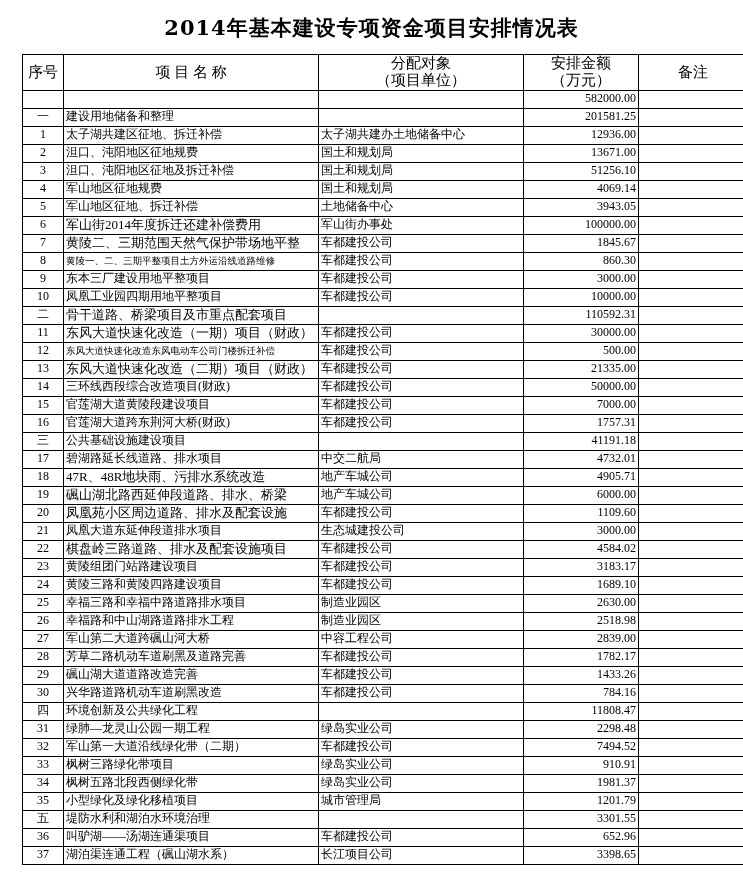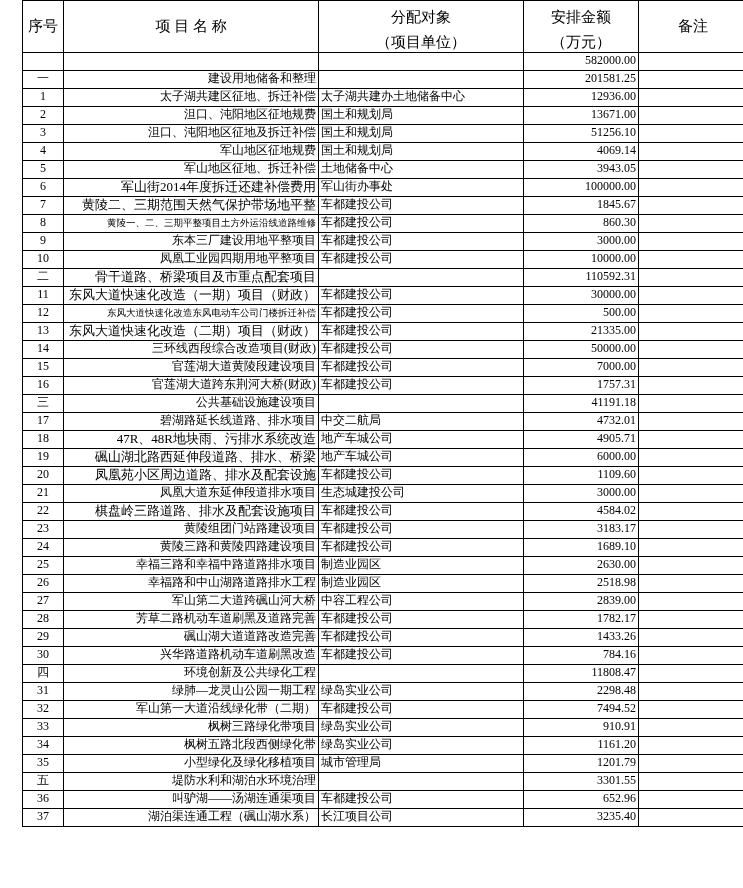--- a/index.html
+++ b/index.html
@@ -51,38 +51,39 @@
     font-weight: normal;
     height: 22px;
   }
   .hdr-seq { width: 36px; }
   .hdr-name { width: 250px; }
   .hdr-unit { width: 200px; }
   .hdr-amt  { width: 110px; }
   .hdr-note { width: 104px; }
 
   .c-seq { text-align: center; }
-  .c-name { text-align: right; padding-left: 4px; }
+  .c-name { text-align: left; padding-left: 4px; }
   .c-unit { }
   .c-amt { text-align: right; padding-right: 6px; }
   .c-note { text-align: center; }
 
   .hdr-2line {
     line-height: 1.25;
     height: 38px;
   }
-  .hdr-2line span { display: block; margin-top: 8px; }
+  .hdr-2line span { display: block; }
   .small-text { font-size: 13px; }
   .tiny-text { font-size: 9.5px; }
 </style>
 </head>
 <body>
 
 <div class="page">
 
+  <div class="doc-title">2014年基本建设专项资金项目安排情况表</div>
 
   <table class="main">
     <thead>
       <tr>
         <td class="hdr-seq">序号</td>
         <td class="hdr-name">项  目  名  称</td>
         <td class="hdr-unit hdr-2line">
           <span>分配对象</span>
           <span>（项目单位）</span>
         </td>
@@ -357,21 +358,21 @@
           <td class="c-seq">33</td>
           <td class="c-name">枫树三路绿化带项目</td>
           <td class="c-unit">绿岛实业公司</td>
           <td class="c-amt">910.91</td>
           <td class="c-note"></td>
         </tr>
         <tr>
           <td class="c-seq">34</td>
           <td class="c-name">枫树五路北段西侧绿化带</td>
           <td class="c-unit">绿岛实业公司</td>
-          <td class="c-amt">1161.20</td>
+          <td class="c-amt">1981.37</td>
           <td class="c-note"></td>
         </tr>
         <tr>
           <td class="c-seq">35</td>
           <td class="c-name">小型绿化及绿化移植项目</td>
           <td class="c-unit">城市管理局</td>
           <td class="c-amt">1201.79</td>
           <td class="c-note"></td>
         </tr>
         <tr>
@@ -385,19 +386,19 @@
           <td class="c-seq">36</td>
           <td class="c-name">叫驴湖——汤湖连通渠项目</td>
           <td class="c-unit">车都建投公司</td>
           <td class="c-amt">652.96</td>
           <td class="c-note"></td>
         </tr>
         <tr>
           <td class="c-seq">37</td>
           <td class="c-name">湖泊渠连通工程（碸山湖水系）</td>
           <td class="c-unit">长江项目公司</td>
-          <td class="c-amt">3235.40</td>
+          <td class="c-amt">3398.65</td>
           <td class="c-note"></td>
         </tr>
       </tbody>
   </table>
 
 </div>
 
 </body></html>

